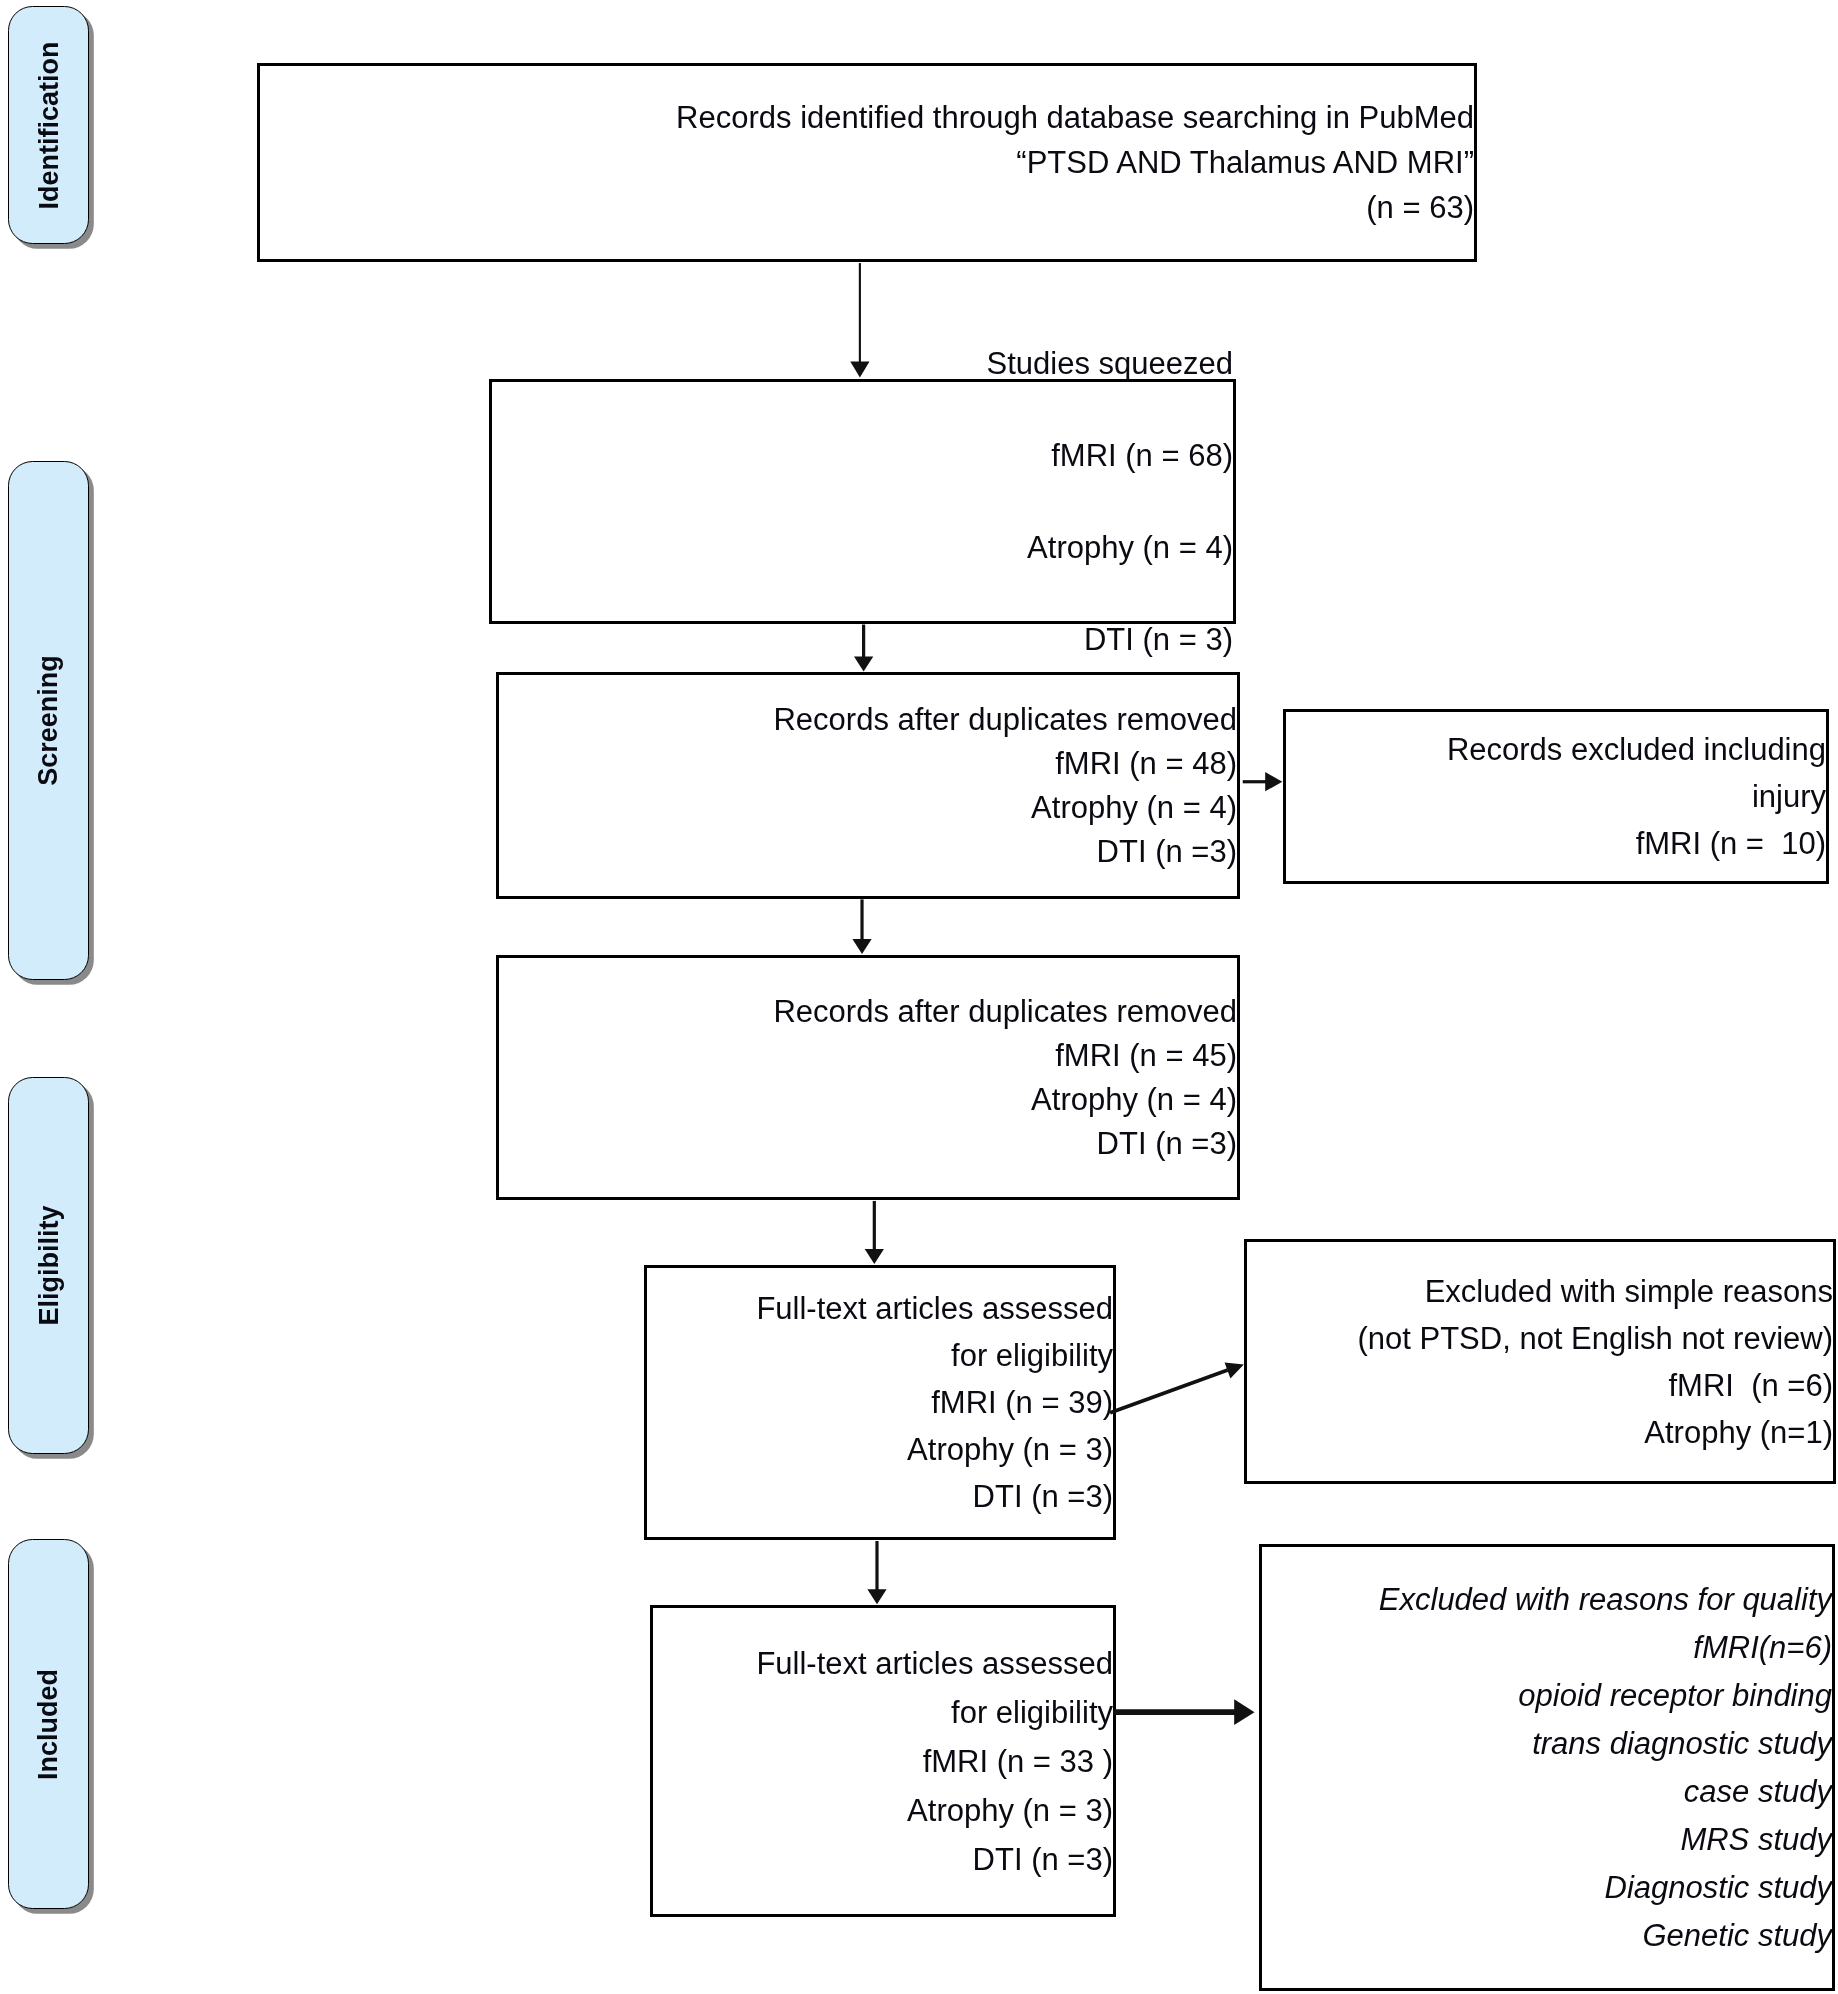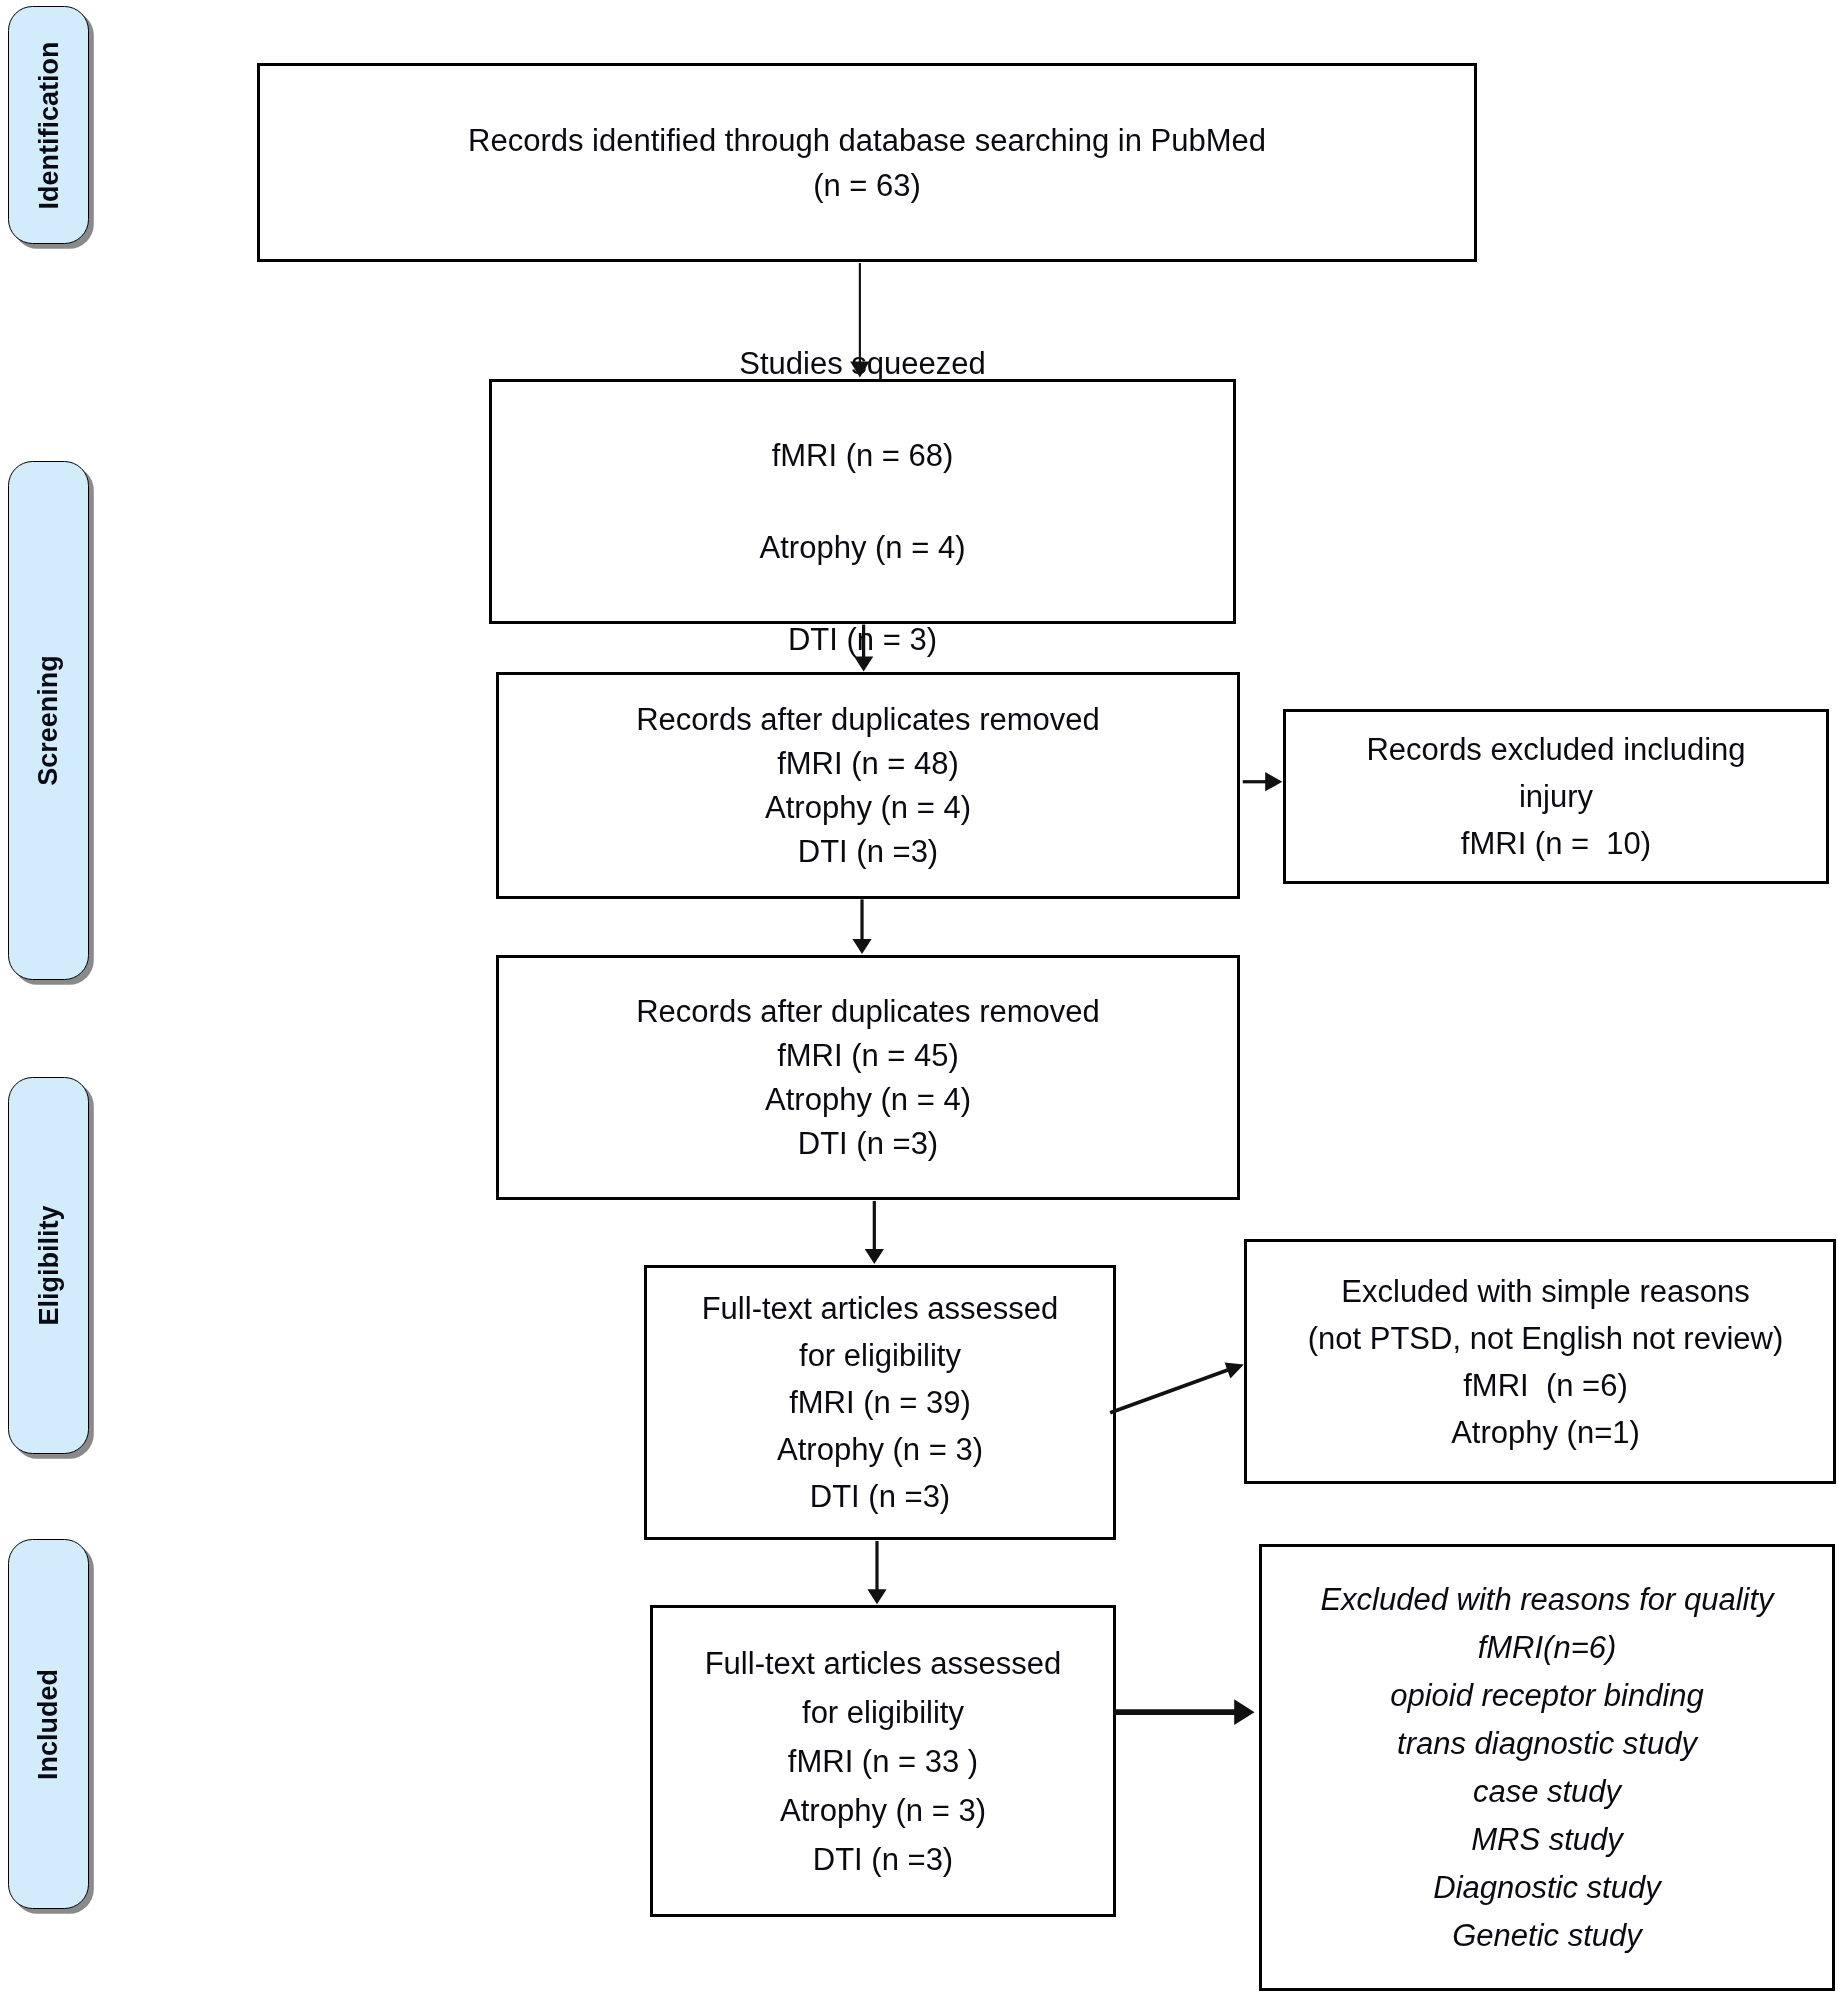--- a/index.html
+++ b/index.html
@@ -30,21 +30,21 @@
   
   .fbox{
     position:absolute;
     background:#ffffff;
     border:3.2px solid #000000;
     box-sizing:border-box;
     display:flex;flex-direction:column;justify-content:center;
     text-align:center;
     font-size:31px;
   }
-  .fbox .ln{white-space:pre-wrap;}
+  .fbox .ln{white-space:pre-wrap;text-align:right;}
   .lh82 .ln{line-height:44px;}
   .lh84 .ln{line-height:45px;}
   .lh88 .ln{line-height:47px;}
   .lh90 .ln{line-height:48px;}
   .lh92 .ln{line-height:49px;}
   #arrows{position:absolute;left:0;top:0;pointer-events:none;}
 </style>
 </head>
 <body>
 
@@ -58,20 +58,21 @@
   </div>
   <div class="stage" style="top:1077px;height:377px;">
     <span class="stage-label">Eligibility</span>
   </div>
   <div class="stage" style="top:1539px;height:370px;">
     <span class="stage-label">Included</span>
   </div>
 
   <div class="fbox lh84" style="left:257px;top:63px;width:1220px;height:199px;">
     <div class="ln">Records identified through database searching in PubMed</div>
+    <div class="ln">“PTSD AND Thalamus AND MRI”</div>
     <div class="ln">(n = 63)</div>
   </div>
 
   <div class="fbox lh82" style="left:489px;top:379px;width:747px;height:245px;gap:48px;">
     <div class="ln">Studies squeezed</div>
     <div class="ln">fMRI (n = 68)</div>
     <div class="ln">Atrophy (n = 4)</div>
     <div class="ln">DTI (n = 3)</div>
   </div>
 

